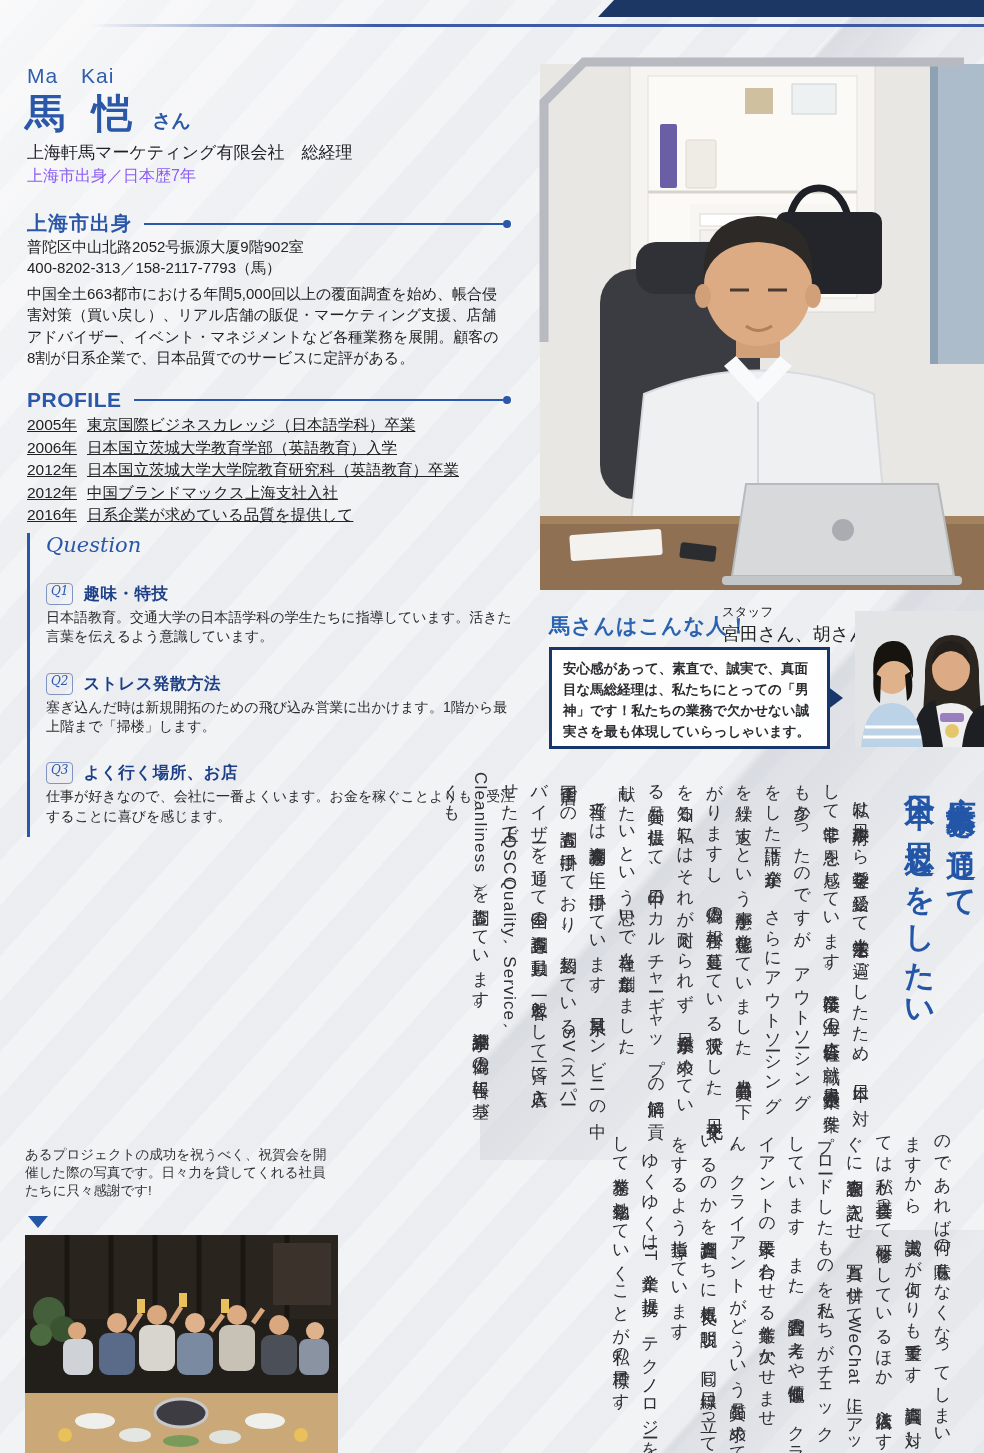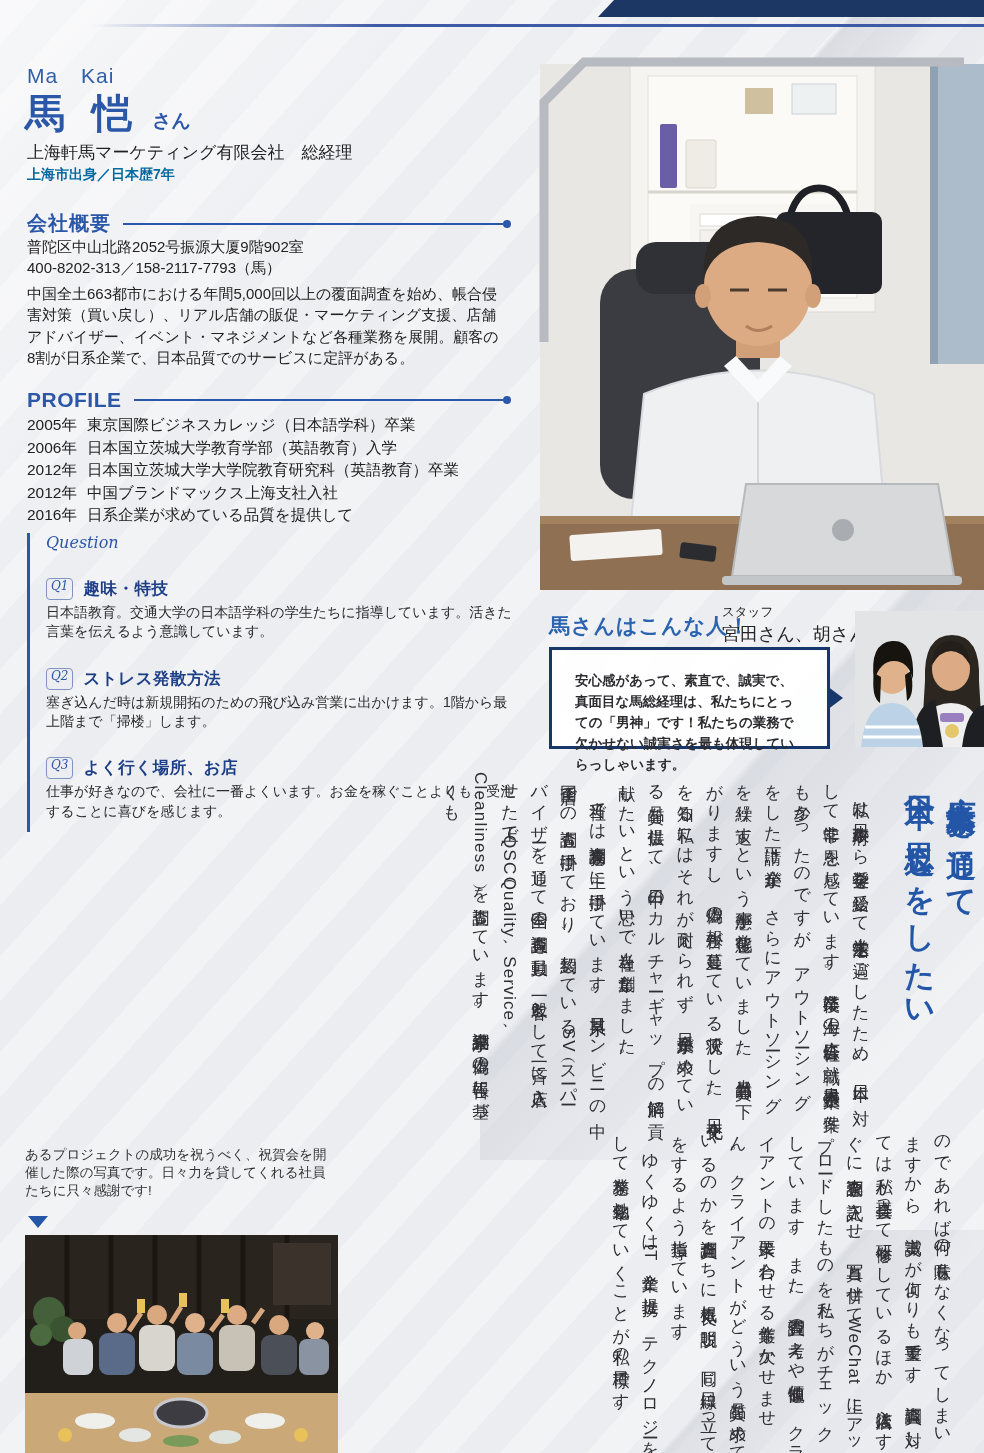--- a/index.html
+++ b/index.html
@@ -26,63 +26,63 @@
     clip-path:polygon(16px 0,100% 0,100% 100%,0 100%);z-index:2;}
   .topline{position:absolute;left:90px;top:24px;width:894px;height:3px;z-index:2;
     background:linear-gradient(90deg, rgba(61,90,166,0) 0%, #3d5aa6 32%, #3d5aa6 100%);}
 
   
   .romaji{position:absolute;left:27px;top:64px;font-size:21px;color:#2f5eac;word-spacing:16px;letter-spacing:1px;z-index:3;}
   .kanji-row{position:absolute;left:25px;top:86px;z-index:3;color:#2b57a8;}
   .kanji{font-size:40px;font-weight:bold;letter-spacing:8px;}
   .kanji-suffix{font-size:19px;font-weight:bold;margin-left:12px;}
   .company-line{position:absolute;left:27px;top:141px;font-size:17px;font-weight:500;color:#1f1f24;z-index:3;}
-  .origin-line{position:absolute;left:27px;top:166px;font-size:14px;font-weight:700;color:#0369a1;z-index:3;}
+  .origin-line{position:absolute;left:27px;top:166px;font-size:16px;font-weight:400;color:#8b5cf6;z-index:3;}
 
   
   .sec-head{position:absolute;display:flex;align-items:center;width:484px;z-index:3;}
   .sec-label{font-size:20px;font-weight:bold;color:#2b57a8;letter-spacing:1px;white-space:nowrap;}
   .sec-rule{flex:1;height:2px;background:#2b57a8;margin-left:12px;}
   .sec-dot{width:8px;height:8px;border-radius:50%;background:#2b57a8;}
 
   .company-head{left:27px;top:210px;}
   .company-address{position:absolute;left:27px;top:238px;font-size:15px;z-index:3;}
   .company-phone{position:absolute;left:27px;top:259px;font-size:15px;z-index:3;}
   .company-desc{position:absolute;left:27px;top:283px;width:478px;font-size:15px;line-height:1.42;color:#222;z-index:3;margin:0;}
 
   .profile-head{left:27px;top:388px;}
   .profile-head .sec-label{font-size:21px;letter-spacing:.5px;}
-  .profile-list{position:absolute;left:27px;top:414px;z-index:3;font-size:15.5px;line-height:22.5px;color:#222;}
+  .profile-list{position:absolute;left:27px;top:414px;z-index:3;font-size:15.5px;line-height:22.5px;color:#222;text-decoration:underline;}
   .profile-row{display:flex;}
   .profile-year{width:56px;flex:none;}
   .profile-text{margin-left:4px;}
 
   
   .q-section{position:absolute;left:27px;top:533px;width:492px;border-left:3px solid #2b57a8;padding-left:16px;z-index:3;box-sizing:border-box;}
-  .q-heading{font-family:"DejaVu Serif","Liberation Serif",serif;font-style:italic;font-size:16px;color:#2b57a8;margin-bottom:8px;}
+  .q-heading{font-family:"DejaVu Serif","Liberation Serif",serif;font-style:italic;font-size:21px;color:#2b57a8;margin-bottom:8px;}
   .q-item{margin-bottom:11px;}
   .q-title-row{display:flex;margin-bottom:3px;margin-top:26px;}
   .q-badge{font-family:"DejaVu Serif","Liberation Serif",serif;font-style:italic;font-size:12px;color:#2b57a8;
     border:1px solid #8193c2;border-radius:4px;padding:0 4px;line-height:15px;flex:none;}
   .q-title{font-size:16.5px;font-weight:bold;color:#1d3f87;margin-left:10px;letter-spacing:.5px;}
   .q-answer{font-size:14px;line-height:1.38;color:#2b2b2e;margin:0;}
 
   
   .photo-frame{position:absolute;left:534px;top:50px;z-index:3;}
   .photo-main{position:absolute;left:540px;top:64px;width:444px;height:526px;z-index:2;}
   .photo-main svg{display:block;}
 
   
   .staff-head{position:absolute;left:549px;top:612px;font-size:21px;font-weight:bold;color:#2a63b0;letter-spacing:1px;z-index:3;}
   .staff-sub{position:absolute;left:722px;top:604px;z-index:3;color:#222;}
   .staff-label{font-size:12.5px;}
   .staff-names{font-size:18px;margin-top:1px;}
   .speech-box{position:absolute;left:549px;top:647px;width:281px;height:102px;box-sizing:border-box;
     border:3px solid #17366b;background:rgba(255,255,255,.95);padding:9px 11px;z-index:3;}
-  .speech-box p{margin:12px;font-size:13.5px;font-weight:600;line-height:1.55;color:#2c2c30;}
+  .speech-box p{margin:0;font-size:13.5px;font-weight:600;line-height:1.55;color:#2c2c30;}
   .speech-arrow{position:absolute;right:-16px;top:36px;width:0;height:0;
     border-top:12px solid transparent;border-bottom:12px solid transparent;border-left:16px solid #17366b;}
   .staff-photo{position:absolute;left:855px;top:611px;width:129px;height:136px;z-index:3;}
 
   
   .v-wrap{position:absolute;writing-mode:vertical-rl;text-orientation:mixed;z-index:3;}
   .article-mid{left:25px;top:772px;width:957px;height:340px;}
   .article-bottom{left:353px;top:1124px;width:604px;height:332px;}
   .v-title{font-size:30px;font-weight:bold;color:#2456a8;letter-spacing:4px;line-height:1.38;margin-left:24px;}
   .v-body{font-size:17px;line-height:1.72;letter-spacing:1.2px;color:#2e2e33;}
@@ -108,21 +108,21 @@
   <div class="topline"></div>
 
   <div class="romaji">Ma Kai</div>
   <div class="kanji-row">
     <span class="kanji">馬 恺</span><span class="kanji-suffix">さん</span>
   </div>
   <div class="company-line">上海軒馬マーケティング有限会社　総経理</div>
   <div class="origin-line">上海市出身／日本歴7年</div>
 
   <div class="sec-head company-head">
-    <span class="sec-label">会社概要</span>
+    <span class="sec-label">上海市出身</span>
     <span class="sec-rule"></span>
     <span class="sec-dot"></span>
   </div>
   <div class="company-address">普陀区中山北路2052号振源大厦9階902室</div>
   <div class="company-phone">400-8202-313／158-2117-7793（馬）</div>
   <p class="company-desc">中国全土663都市における年間5,000回以上の覆面調査を始め、帳合侵害対策（買い戻し）、リアル店舗の販促・マーケティング支援、店舗アドバイザー、イベント・マネジメントなど各種業務を展開。顧客の8割が日系企業で、日本品質でのサービスに定評がある。</p>
 
   <div class="sec-head profile-head">
     <span class="sec-label">PROFILE</span>
     <span class="sec-rule"></span>

